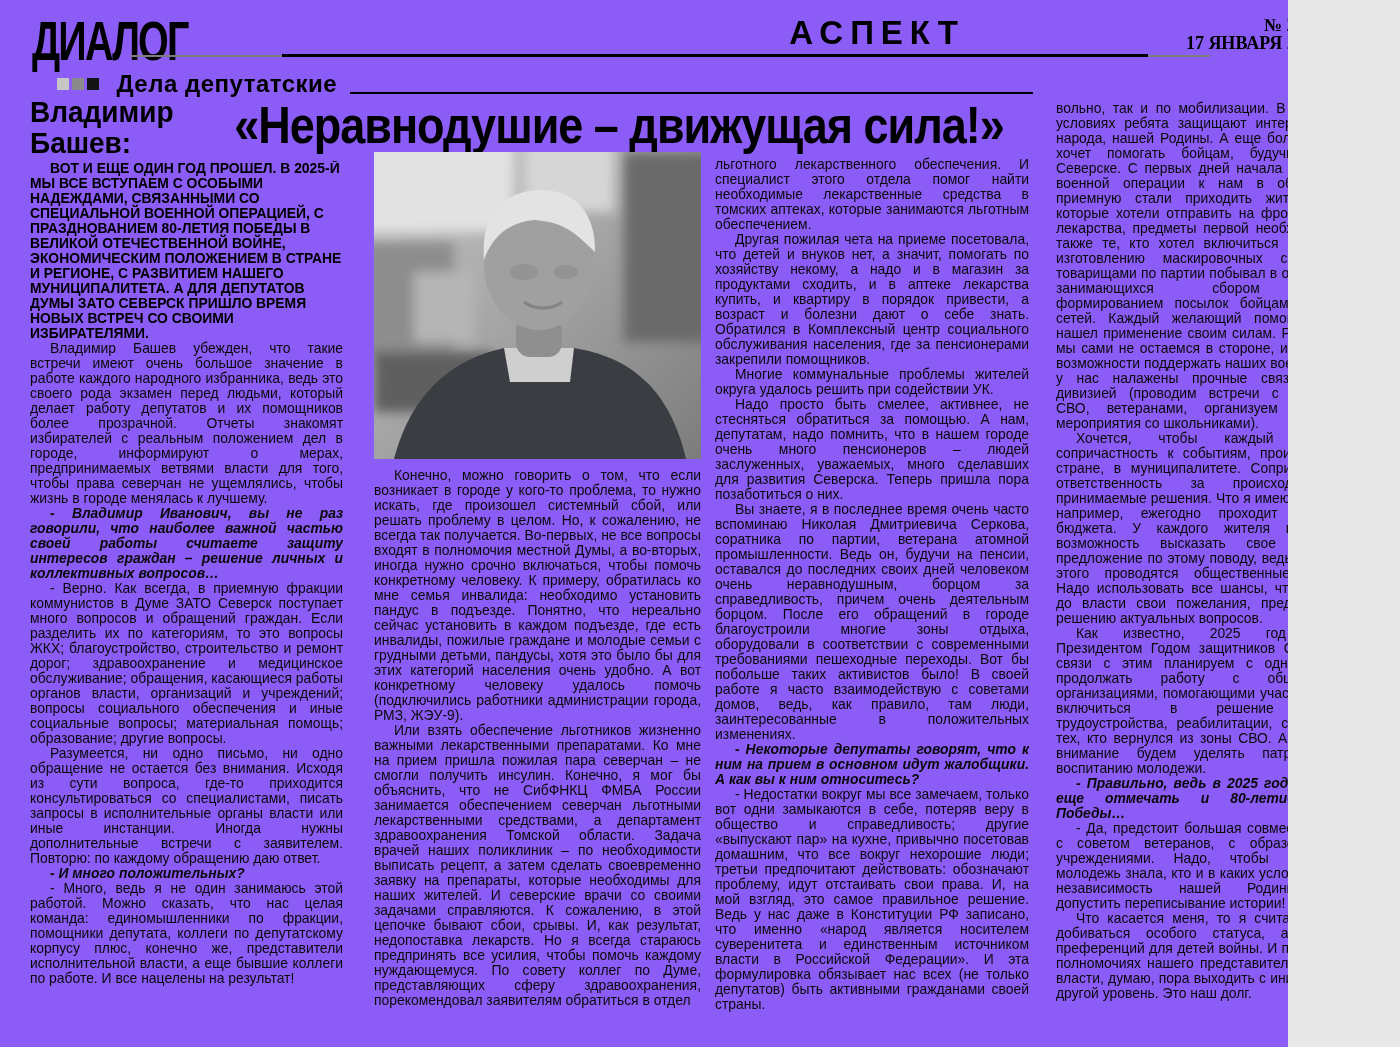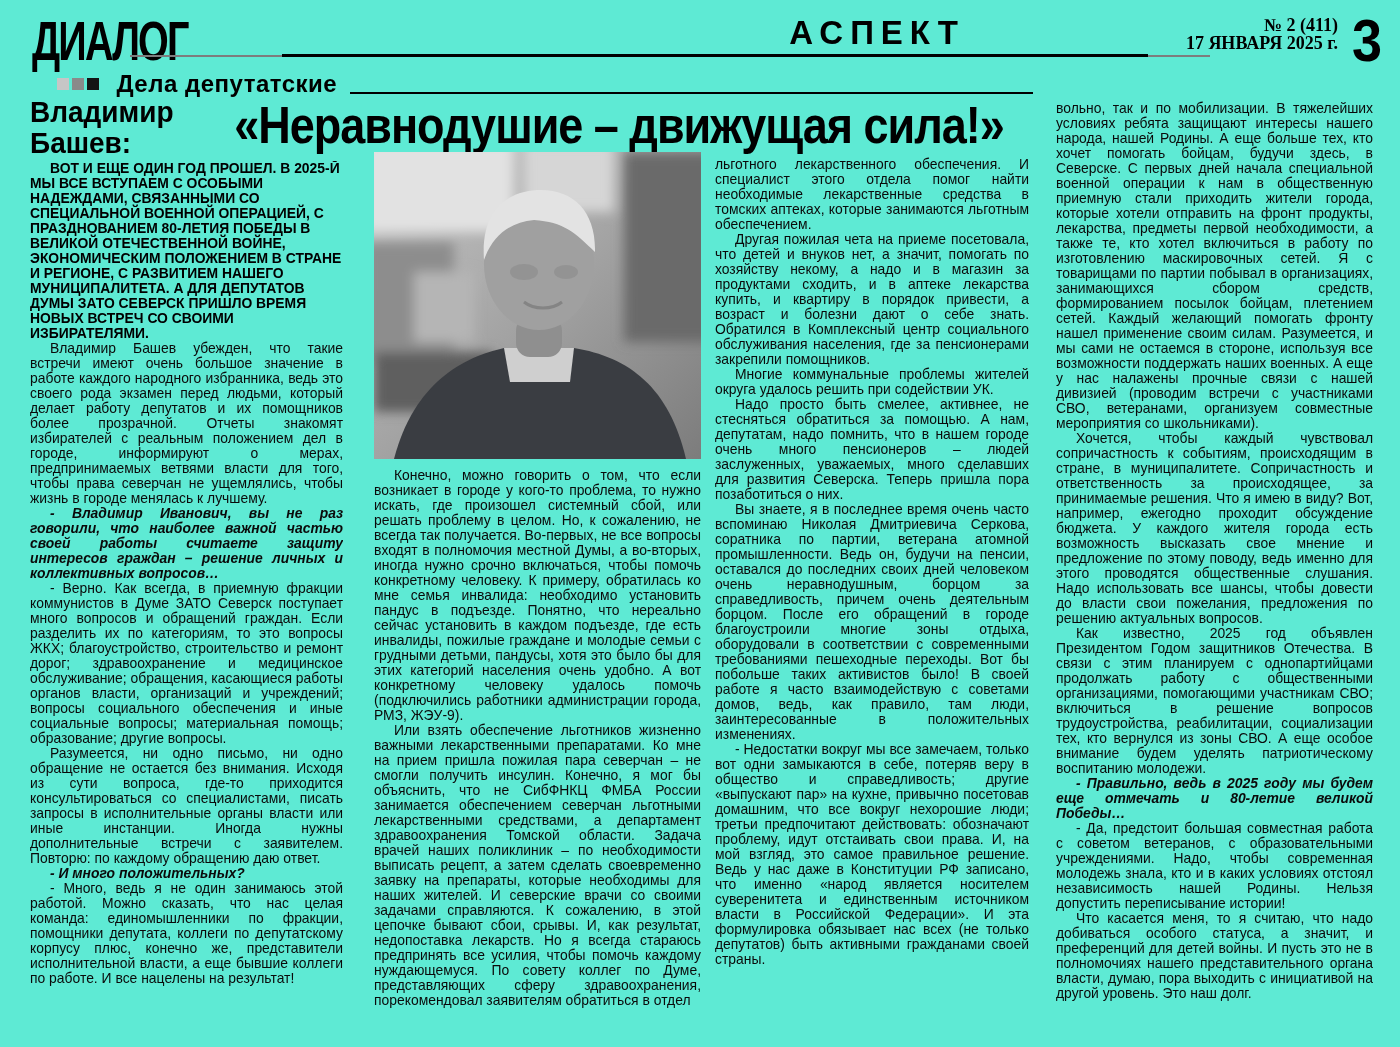--- a/index.html
+++ b/index.html
@@ -1,17 +1,17 @@
 <!DOCTYPE html>
 <html lang="ru"><head>
 <meta charset="utf-8">
 <style>
   html,body{margin:0;padding:0;background:#e8e8e8;}
   .page{
-    position:relative;width:1400px;height:1047px;background:#5eead4;
+    position:relative;width:1288px;height:1047px;background:#8b5cf6;
     font-family:"Liberation Sans",sans-serif;color:#0a0a0a;overflow:hidden;
   }
   
   .masthead{position:absolute;left:0;top:0;width:1400px;height:62px;}
   .logo{
     position:absolute;left:32px;top:10px;
     font-size:43px;font-weight:bold;letter-spacing:-2px;
     transform:scale(.92,1.28);transform-origin:left top;
     font-family:"Liberation Sans",sans-serif;color:#000;
   }
@@ -144,20 +144,21 @@
     <p>Конечно, можно говорить о том, что если возникает в городе у кого-то проблема, то нужно искать, где произошел системный сбой, или решать проблему в целом. Но, к сожалению, не всегда так получается. Во-первых, не все вопросы входят в полномочия местной Думы, а во-вторых, иногда нужно срочно включаться, чтобы помочь конкретному человеку. К примеру, обратилась ко мне семья инвалида: необходимо установить пандус в подъезде. Понятно, что нереально сейчас установить в каждом подъезде, где есть инвалиды, пожилые граждане и молодые семьи с грудными детьми, пандусы, хотя это было бы для этих категорий населения очень удобно. А вот конкретному человеку удалось помочь (подключились работники администрации города, РМЗ, ЖЭУ-9).</p>
     <p>Или взять обеспечение льготников жизненно важными лекарственными препаратами. Ко мне на прием пришла пожилая пара северчан – не смогли получить инсулин. Конечно, я мог бы объяснить, что не СибФНКЦ ФМБА России занимается обеспечением северчан льготными лекарственными средствами, а департамент здравоохранения Томской области. Задача врачей наших поликлиник – по необходимости выписать рецепт, а затем сделать своевременно заявку на препараты, которые необходимы для наших жителей. И северские врачи со своими задачами справляются. К сожалению, в этой цепочке бывают сбои, срывы. И, как результат, недопоставка лекарств. Но я всегда стараюсь предпринять все усилия, чтобы помочь каждому нуждающемуся. По совету коллег по Думе, представляющих сферу здравоохранения, порекомендовал заявителям обратиться в отдел</p>
   </div>
 
   <div class="col" id="col3">
     <p class="cont">льготного лекарственного обеспечения. И специалист этого отдела помог найти необходимые лекарственные средства в томских аптеках, которые занимаются льготным обеспечением.</p>
     <p>Другая пожилая чета на приеме посетовала, что детей и внуков нет, а значит, помогать по хозяйству некому, а надо и в магазин за продуктами сходить, и в аптеке лекарства купить, и квартиру в порядок привести, а возраст и болезни дают о себе знать. Обратился в Комплексный центр социального обслуживания населения, где за пенсионерами закрепили помощников.</p>
     <p>Многие коммунальные проблемы жителей округа удалось решить при содействии УК.</p>
     <p>Надо просто быть смелее, активнее, не стесняться обратиться за помощью. А нам, депутатам, надо помнить, что в нашем городе очень много пенсионеров – людей заслуженных, уважаемых, много сделавших для развития Северска. Теперь пришла пора позаботиться о них.</p>
     <p>Вы знаете, я в последнее время очень часто вспоминаю Николая Дмитриевича Серкова, соратника по партии, ветерана атомной промышленности. Ведь он, будучи на пенсии, оставался до последних своих дней человеком очень неравнодушным, борцом за справедливость, причем очень деятельным борцом. После его обращений в городе благоустроили многие зоны отдыха, оборудовали в соответствии с современными требованиями пешеходные переходы. Вот бы побольше таких активистов было! В своей работе я часто взаимодействую с советами домов, ведь, как правило, там люди, заинтересованные в положительных изменениях.</p>
+    <p class="q">- Некоторые депутаты говорят, что к ним на прием в основном идут жалобщики. А как вы к ним относитесь?</p>
     <p>- Недостатки вокруг мы все замечаем, только вот одни замыкаются в себе, потеряв веру в общество и справедливость; другие «выпускают пар» на кухне, привычно посетовав домашним, что все вокруг нехорошие люди; третьи предпочитают действовать: обозначают проблему, идут отстаивать свои права. И, на мой взгляд, это самое правильное решение. Ведь у нас даже в Конституции РФ записано, что именно «народ является носителем суверенитета и единственным источником власти в Российской Федерации». И эта формулировка обязывает нас всех (не только депутатов) быть активными гражданами своей страны.</p>
 
   </div>
 
   <div class="col" id="col4">
     <p class="cont">вольно, так и по мобилизации. В тяжелейших условиях ребята защищают интересы нашего народа, нашей Родины. А еще больше тех, кто хочет помогать бойцам, будучи здесь, в Северске. С первых дней начала специальной военной операции к нам в общественную приемную стали приходить жители города, которые хотели отправить на фронт продукты, лекарства, предметы первой необходимости, а также те, кто хотел включиться в работу по изготовлению маскировочных сетей. Я с товарищами по партии побывал в организациях, занимающихся сбором средств, формированием посылок бойцам, плетением сетей. Каждый желающий помогать фронту нашел применение своим силам. Разумеется, и мы сами не остаемся в стороне, используя все возможности поддержать наших военных. А еще у нас налажены прочные связи с нашей дивизией (проводим встречи с участниками СВО, ветеранами, организуем совместные мероприятия со школьниками).</p>
     <p>Хочется, чтобы каждый чувствовал сопричастность к событиям, происходящим в стране, в муниципалитете. Сопричастность и ответственность за происходящее, за принимаемые решения. Что я имею в виду? Вот, например, ежегодно проходит обсуждение бюджета. У каждого жителя города есть возможность высказать свое мнение и предложение по этому поводу, ведь именно для этого проводятся общественные слушания. Надо использовать все шансы, чтобы довести до власти свои пожелания, предложения по решению актуальных вопросов.</p>
     <p>Как известно, 2025 год объявлен Президентом Годом защитников Отечества. В связи с этим планируем с однопартийцами продолжать работу с общественными организациями, помогающими участникам СВО; включиться в решение вопросов трудоустройства, реабилитации, социализации тех, кто вернулся из зоны СВО. А еще особое внимание будем уделять патриотическому воспитанию молодежи.</p>
     <p class="q">- Правильно, ведь в 2025 году мы будем еще отмечать и 80-летие великой Победы…</p>
     <p>- Да, предстоит большая совместная работа с советом ветеранов, с образовательными учреждениями. Надо, чтобы современная молодежь знала, кто и в каких условиях отстоял независимость нашей Родины. Нельзя допустить переписывание истории!</p>

